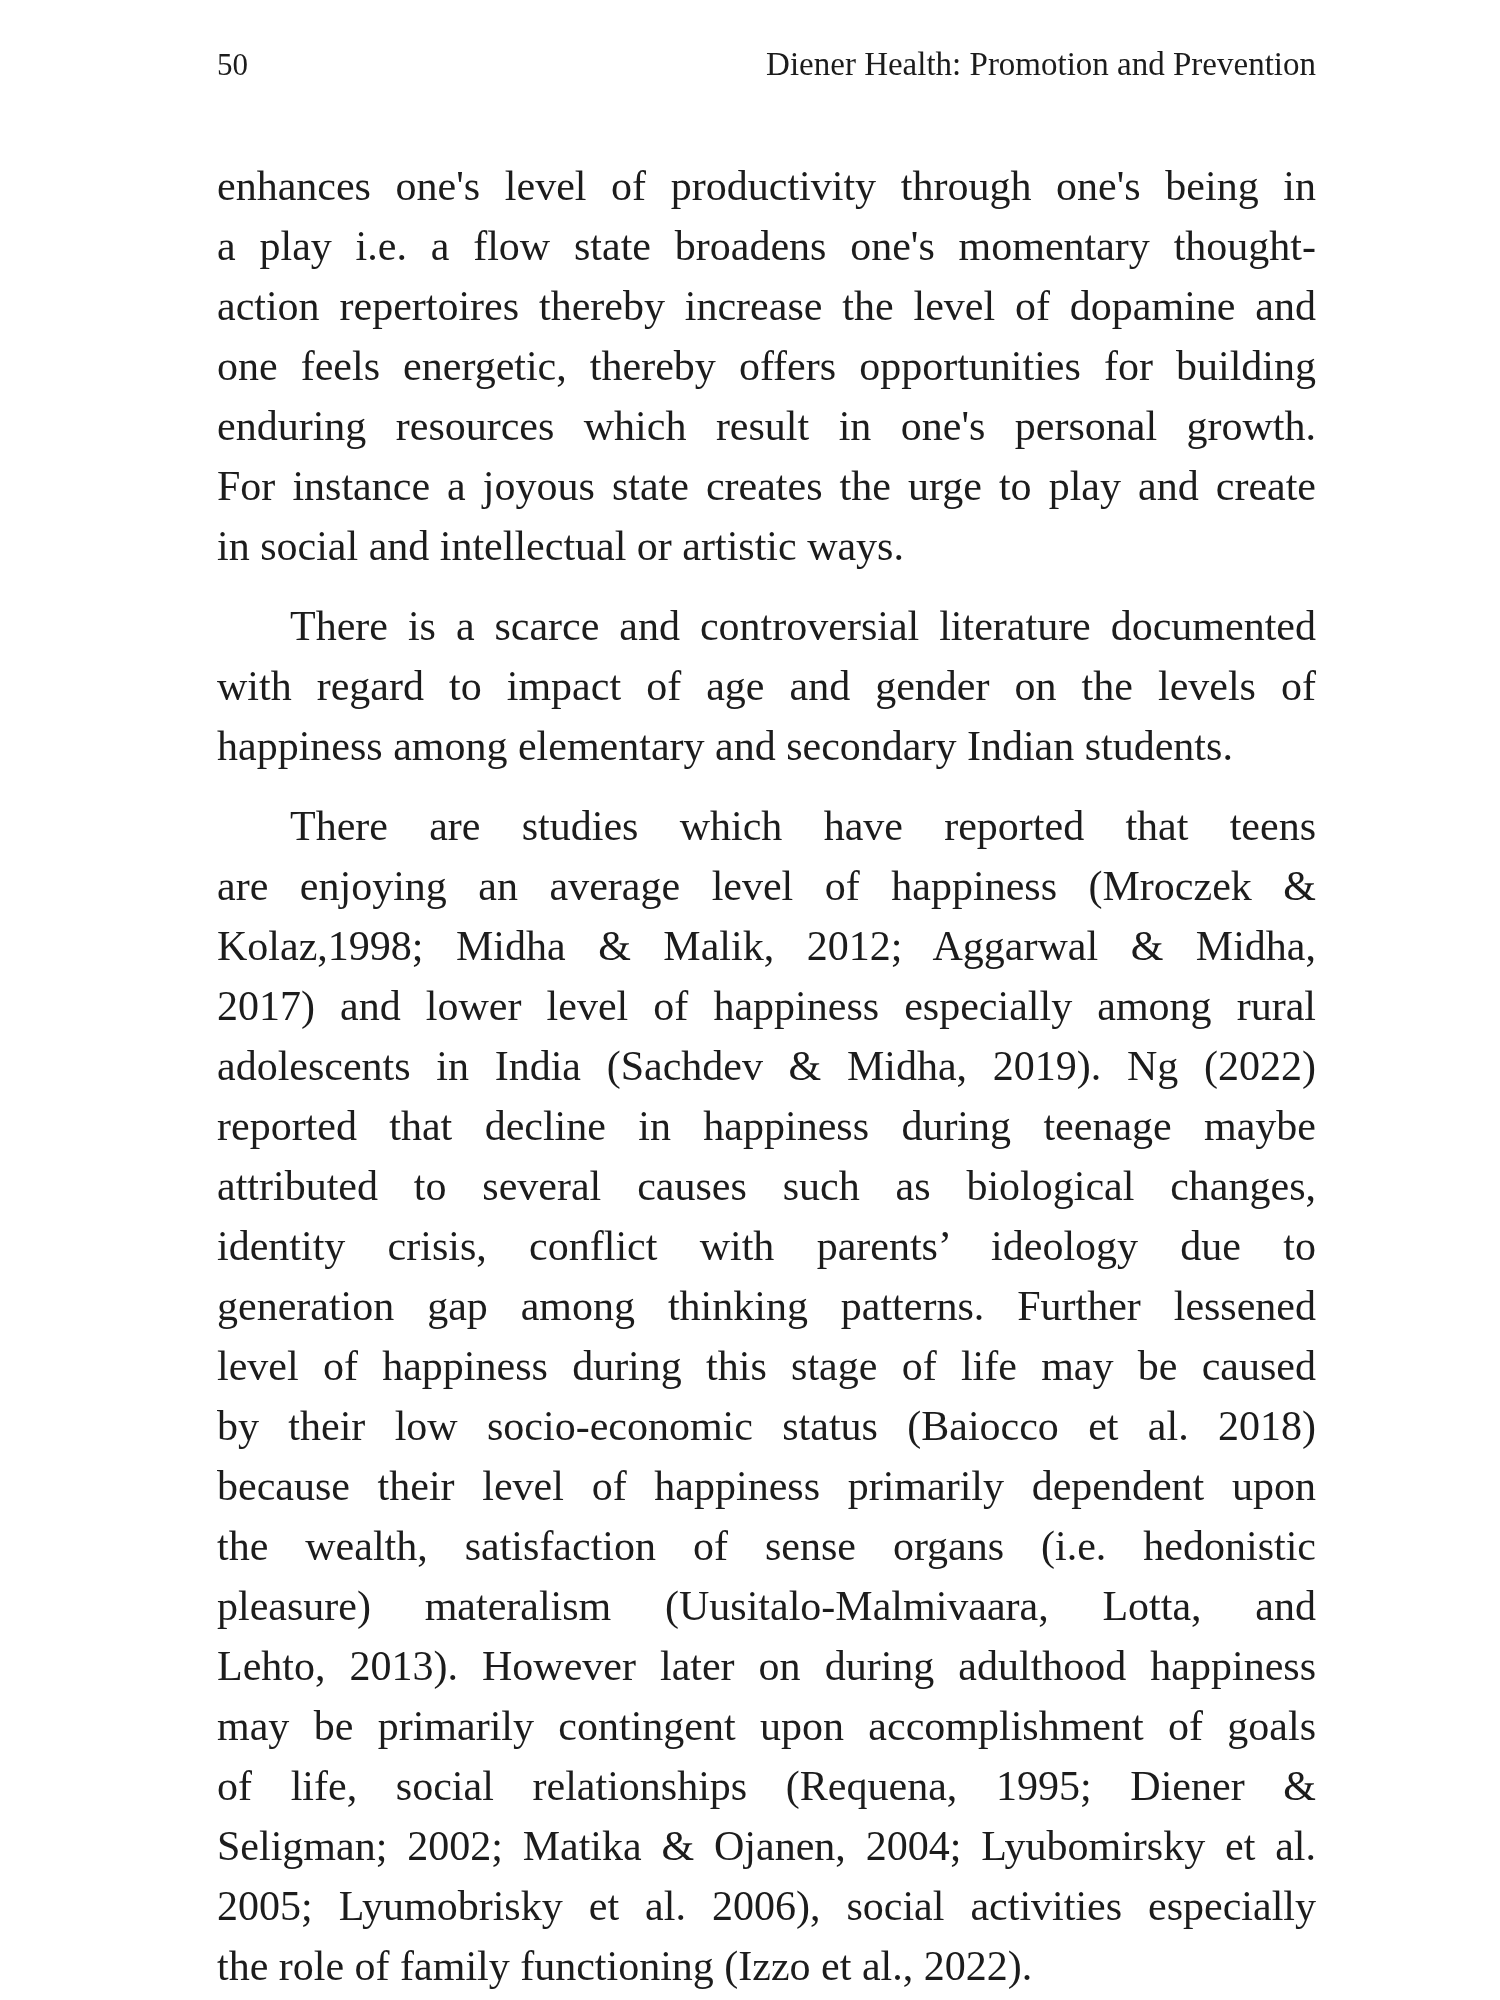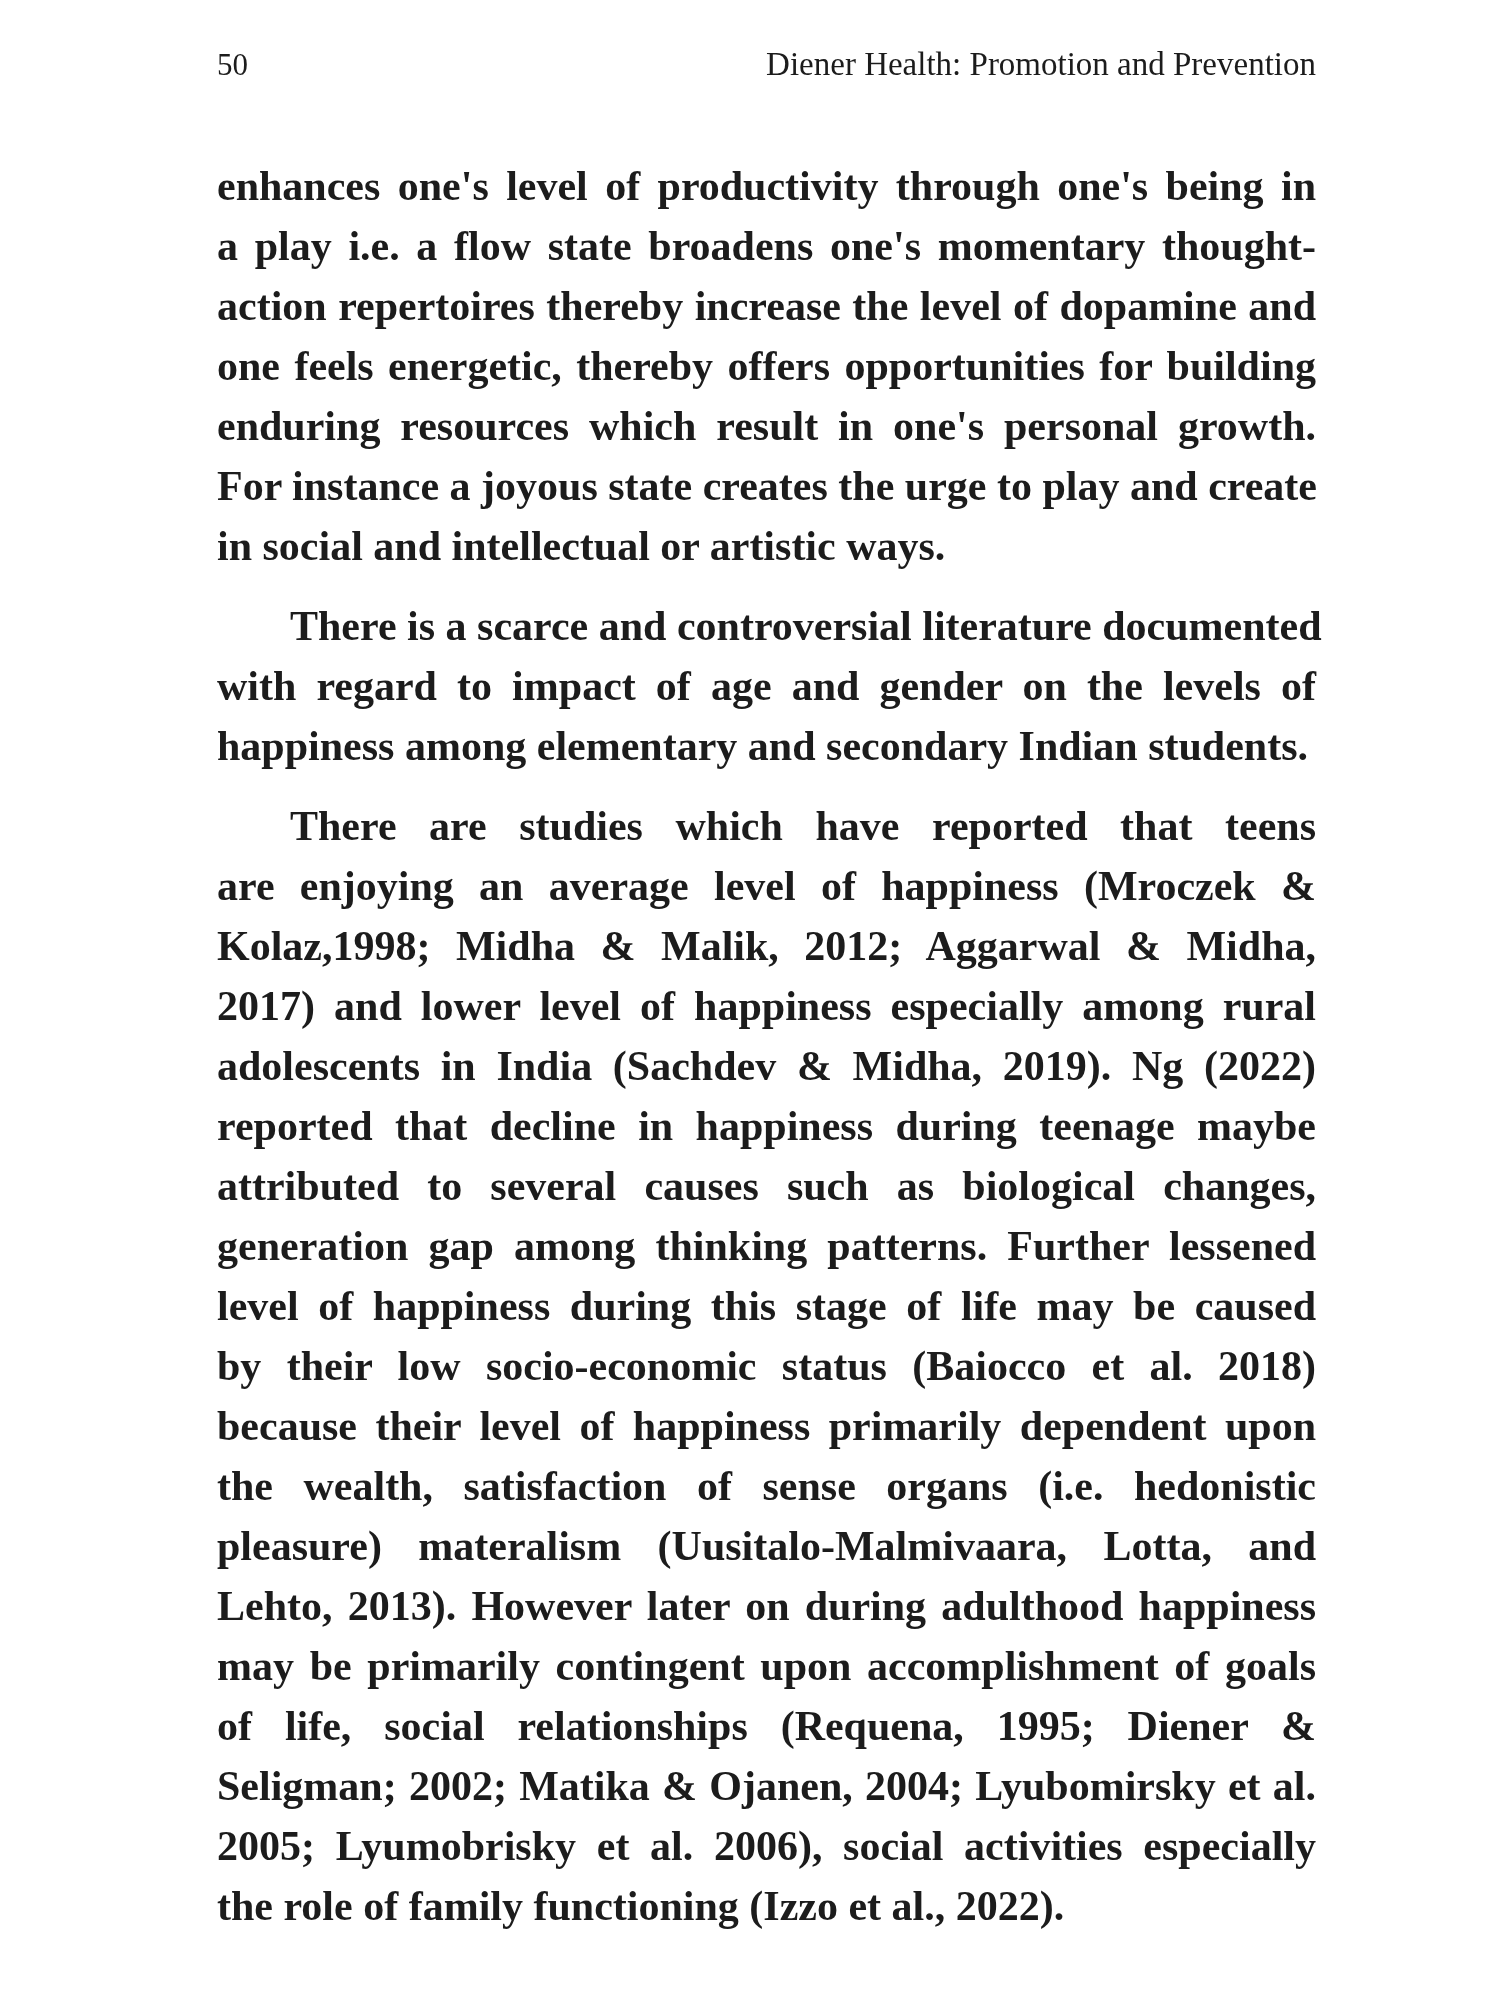--- a/index.html
+++ b/index.html
@@ -1,21 +1,21 @@
 <!DOCTYPE html>
 <html><head>
 <meta charset="utf-8">
 <style>
   html, body { margin: 0; padding: 0; background: #ffffff; }
   body { width: 1500px; height: 2000px; position: relative; overflow: hidden;
          font-family: "Liberation Serif", "DejaVu Serif", serif; color: #1c1c1c; }
   .page-number { position: absolute; left: 217px; top: 48px; font-size: 31px; font-weight: normal; line-height: 34px; }
   .running-head { position: absolute; right: 184px; top: 46px; font-size: 33px; line-height: 36px; white-space: nowrap; }
   .body { position: absolute; left: 217px; top: 156px; width: 1099px; font-size: 42px; }
-  .para { margin: 0 0 13px 0; font-weight: bold; }
+  .para { margin: 0 0 13px 0; }
   .line { display: block; height: 60px; line-height: 60px; text-align: justify; text-align-last: justify; white-space: nowrap; overflow: visible; }
   .line.last { text-align-last: left; }
   .line.indent { padding-left: 73px; margin-top: 20px; }
 </style>
 </head>
 <body>
 
 <div class="page-number">50</div>
 <div class="running-head">Diener Health: Promotion and Prevention</div>
 
@@ -35,20 +35,21 @@
     <span class="line last">happiness among elementary and secondary Indian students.</span>
   </div>
   <div class="para">
     <span class="line indent">There are studies which have reported that teens</span>
     <span class="line">are enjoying an average level of happiness (Mroczek &amp;</span>
     <span class="line">Kolaz,1998; Midha &amp; Malik, 2012; Aggarwal &amp; Midha,</span>
     <span class="line">2017) and lower level of happiness especially among rural</span>
     <span class="line">adolescents in India (Sachdev &amp; Midha, 2019). Ng (2022)</span>
     <span class="line">reported that decline in happiness during teenage maybe</span>
     <span class="line">attributed to several causes such as biological changes,</span>
+    <span class="line">identity crisis, conflict with parents’ ideology due to</span>
     <span class="line">generation gap among thinking patterns. Further lessened</span>
     <span class="line">level of happiness during this stage of life may be caused</span>
     <span class="line">by their low socio-economic status (Baiocco et al. 2018)</span>
     <span class="line">because their level of happiness primarily dependent upon</span>
     <span class="line">the wealth, satisfaction of sense organs (i.e. hedonistic</span>
     <span class="line">pleasure) materalism (Uusitalo-Malmivaara, Lotta, and</span>
     <span class="line">Lehto, 2013). However later on during adulthood happiness</span>
     <span class="line">may be primarily contingent upon accomplishment of goals</span>
     <span class="line">of life, social relationships (Requena, 1995; Diener &amp;</span>
     <span class="line">Seligman; 2002; Matika &amp; Ojanen, 2004; Lyubomirsky et al.</span>

